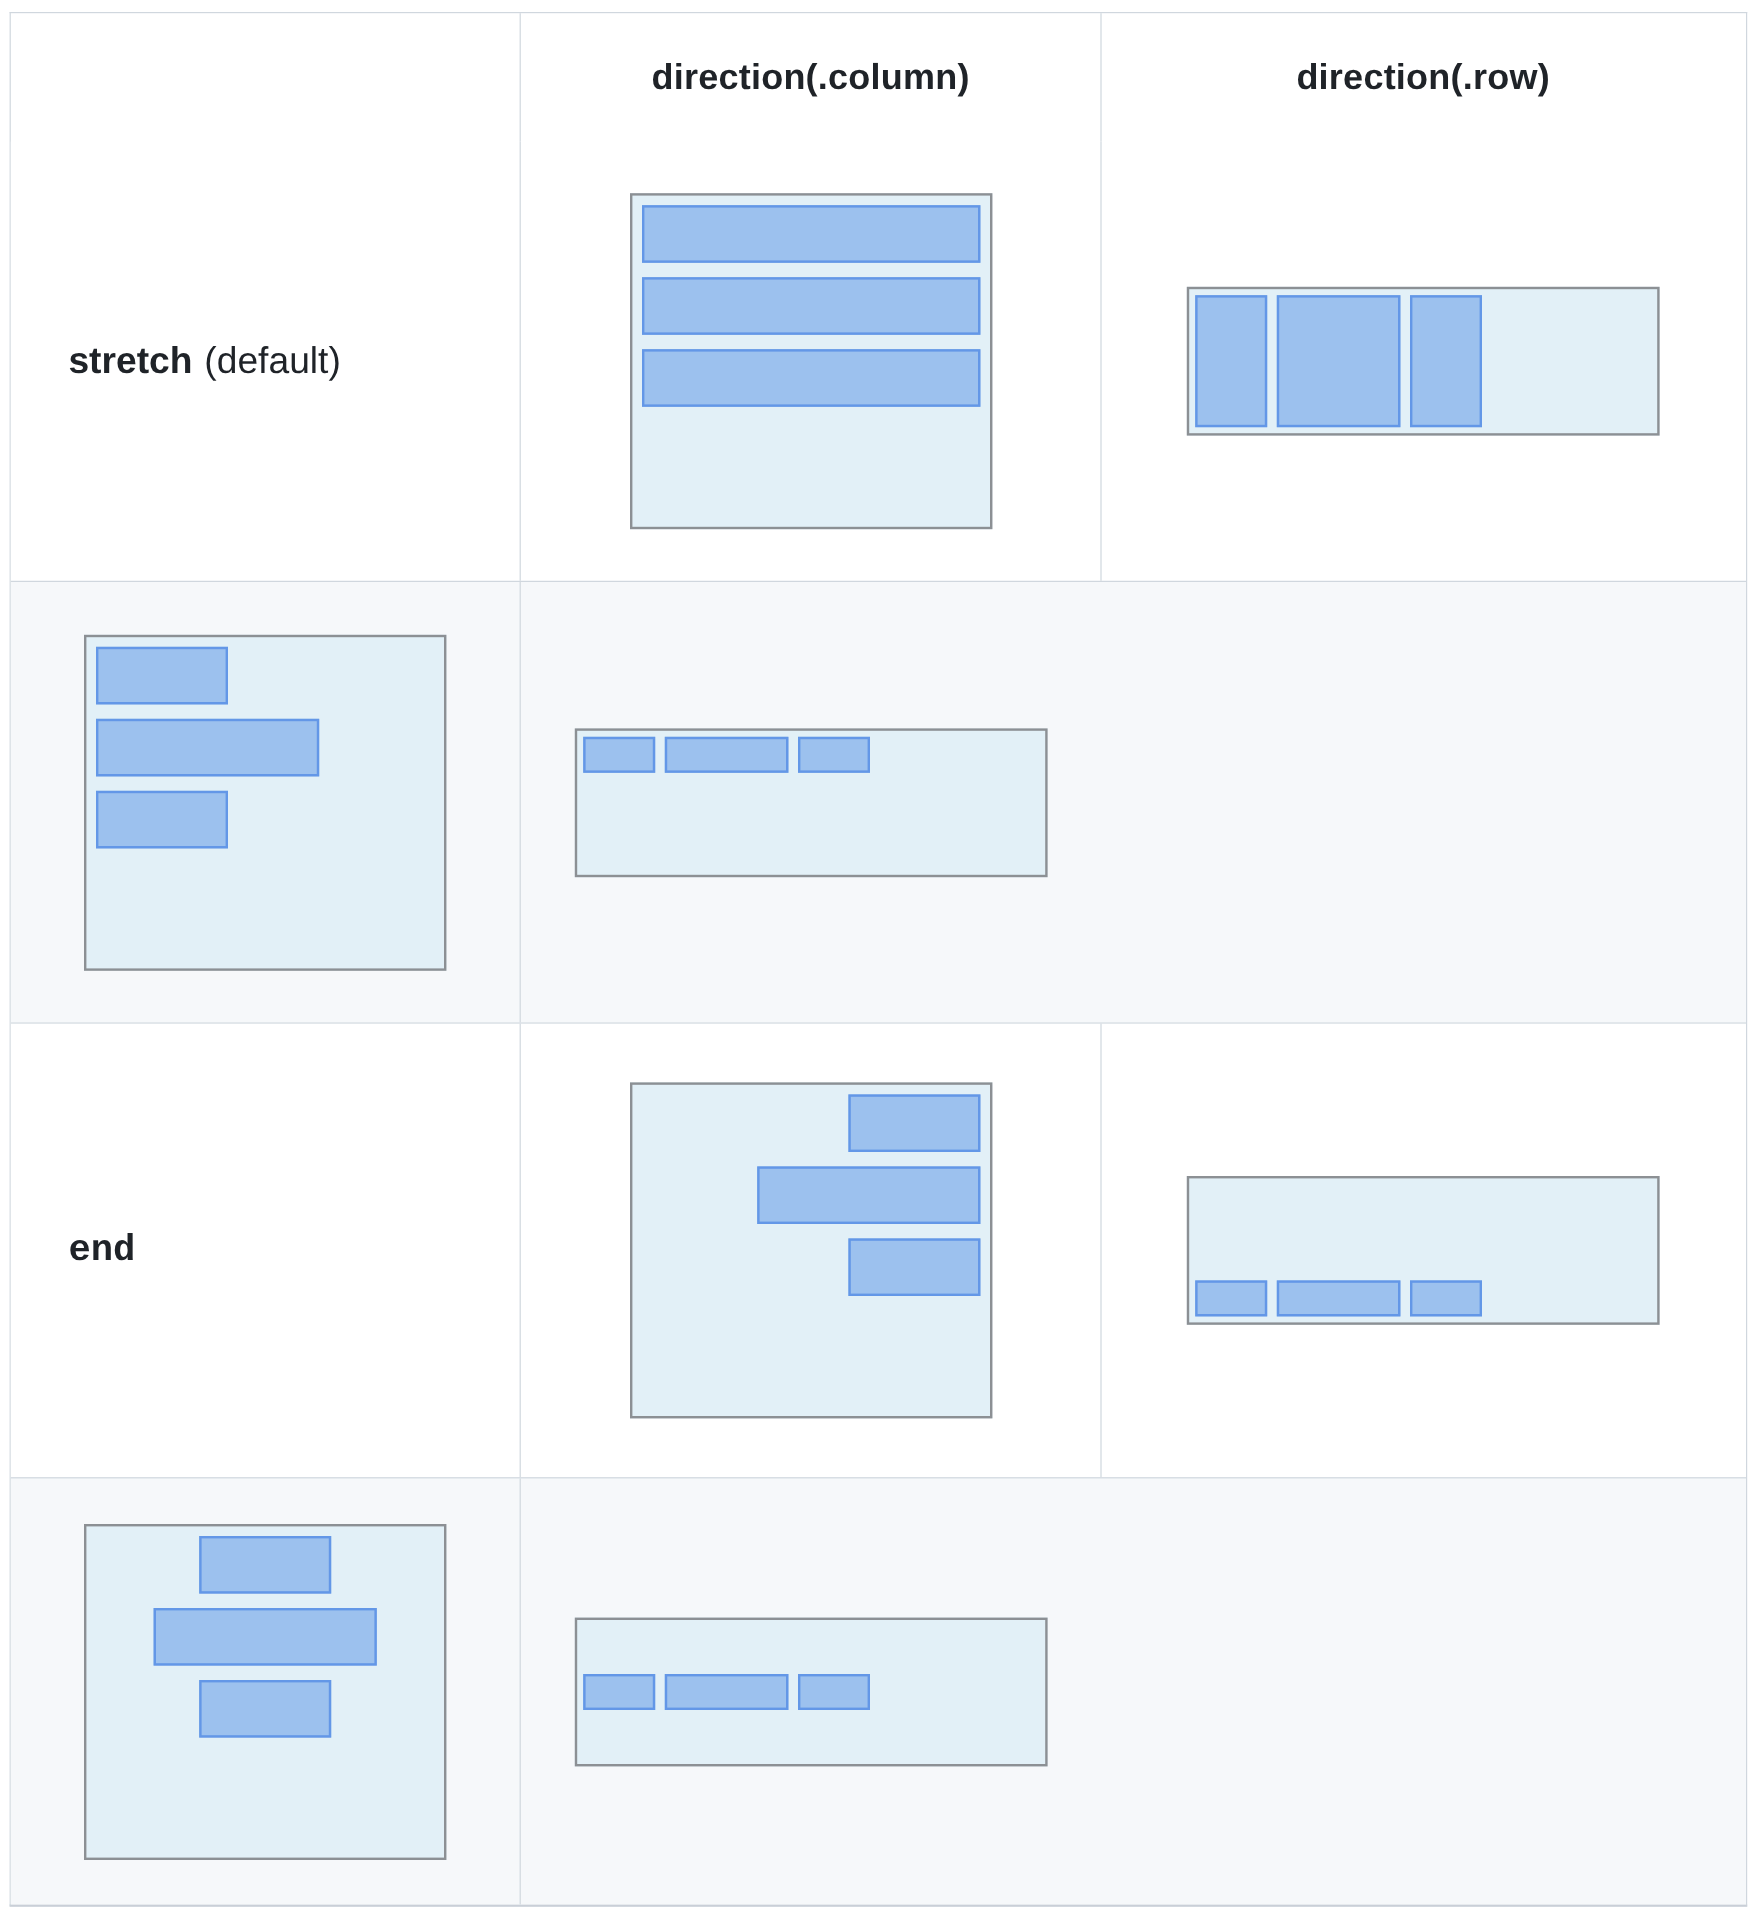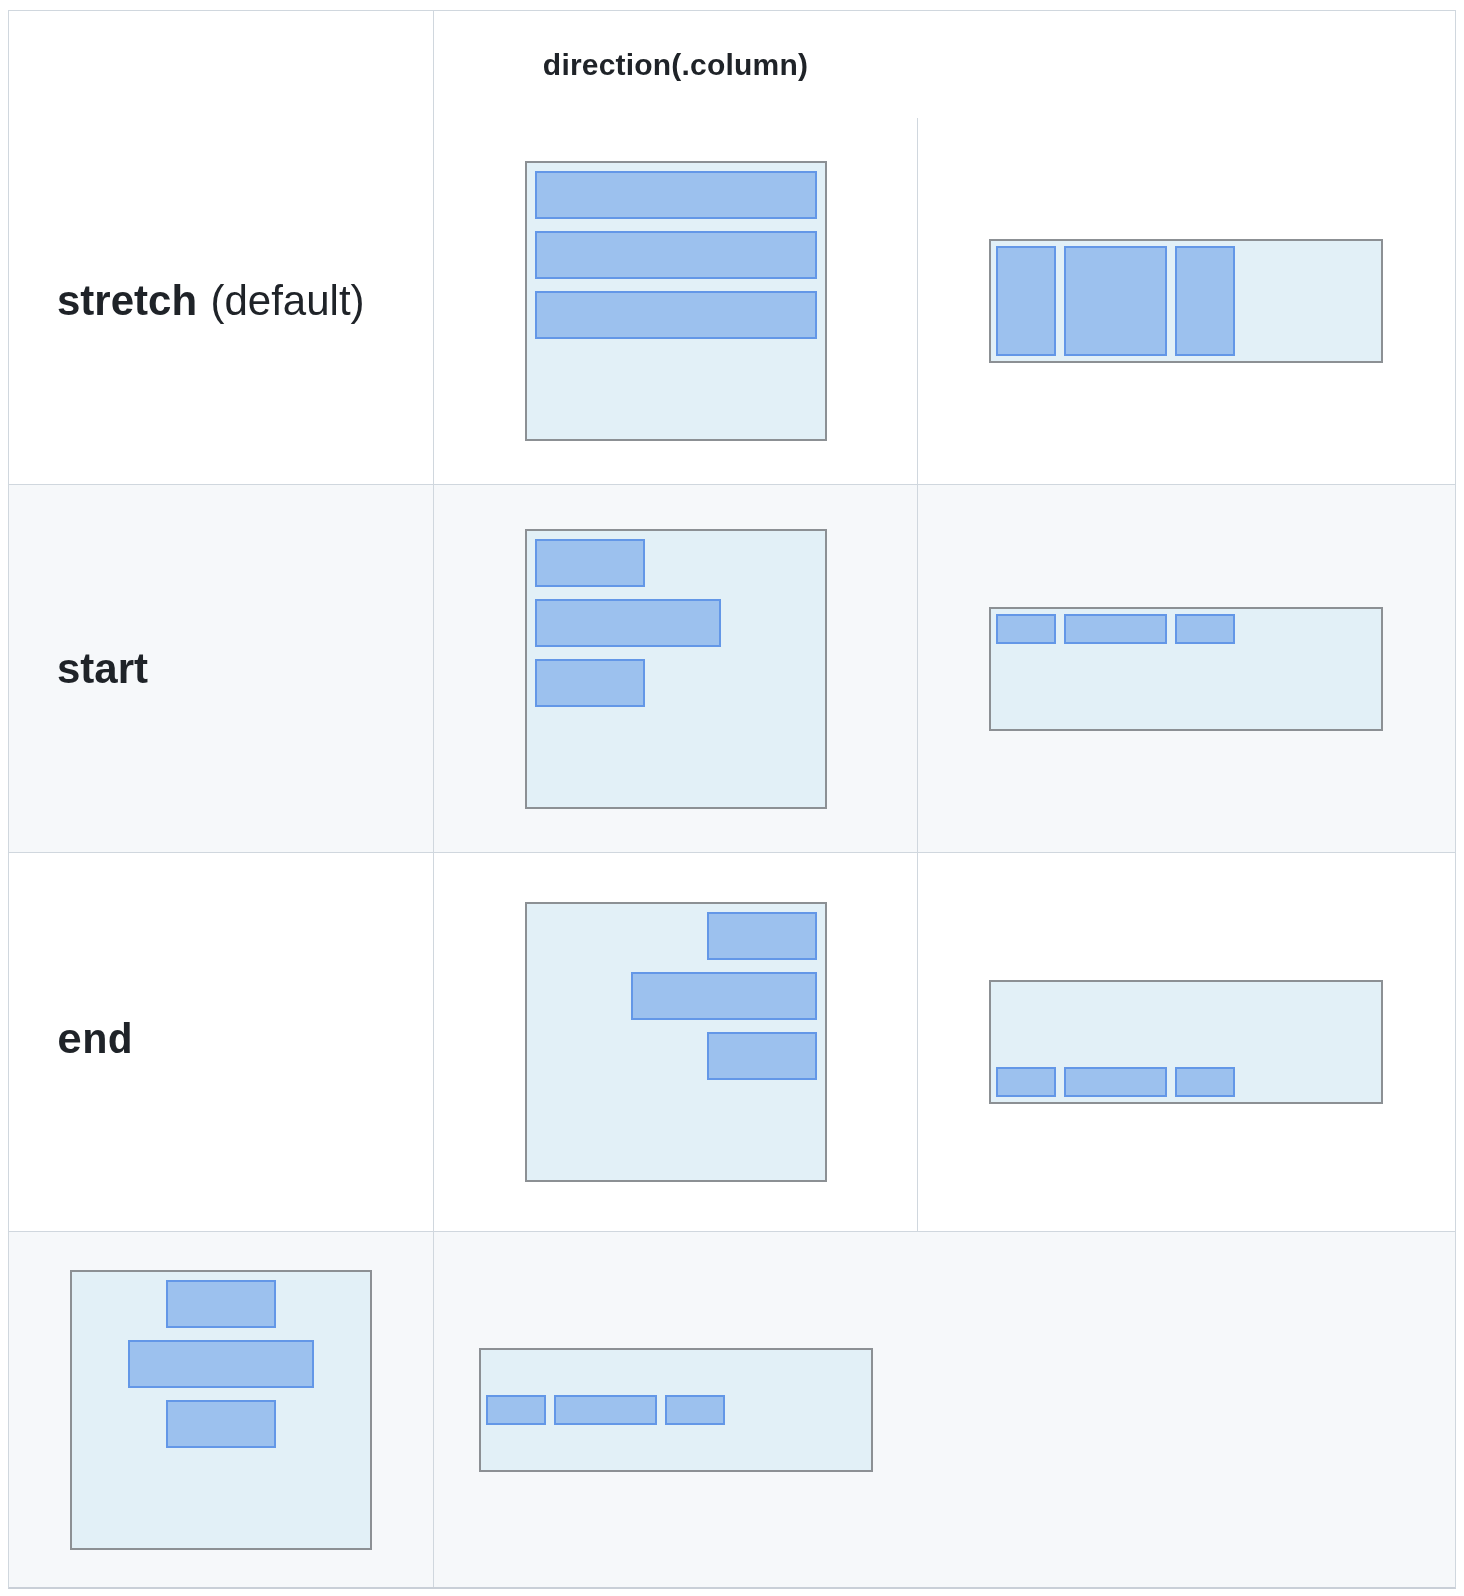--- a/index.html
+++ b/index.html
@@ -40,21 +40,21 @@
   }
   .td + .td, .th + .th { border-left: 1px solid #d0d7de; }
   .th {
     font-weight: bold;
     font-size: 30px;
     letter-spacing: 0.2px;
   }
   .label-cell {
     justify-content: flex-start;
     padding-left: 48px;
-    font-size: 42px;
+    font-size: 31px;
   }
   .label-name { font-weight: bold; }
   .label-suffix { font-weight: normal; }
   .label-suffix:not(:empty) { margin-left: 0.32em; }
 
   
   .diagram {
     background: #e2f0f7;
     border: 2px solid #8c9094;
     display: flex;
@@ -85,20 +85,21 @@
 </style>
 </head>
 <body>
 
 <div class="page">
   <div class="table">
     <div class="thead">
       <div class="tr">
         <div class="th"></div>
         <div class="th">direction(.column)</div>
+        <div class="th">direction(.row)</div>
       </div>
     </div>
     <div class="tbody">
   <div class="tr">
     <div class="td label-cell">
       <span class="label-name">stretch</span>
       <span class="label-suffix">(default)</span>
     </div>
     <div class="td">
       <div class="diagram dir-column align-stretch">
@@ -110,24 +111,20 @@
     <div class="td">
       <div class="diagram dir-row align-stretch">
               <div class="item" style="width: 60px;"></div>
               <div class="item" style="width: 103px;"></div>
               <div class="item" style="width: 60px;"></div>
             </div>
     </div>
   </div>
 
   <div class="tr">
-    <div class="td label-cell">
-      <span class="label-name">start</span>
-      <span class="label-suffix"></span>
-    </div>
     <div class="td">
       <div class="diagram dir-column align-start">
               <div class="item" style="height: 48px; width: 110px;"></div>
               <div class="item" style="height: 48px; width: 186px;"></div>
               <div class="item" style="height: 48px; width: 110px;"></div>
             </div>
     </div>
     <div class="td">
       <div class="diagram dir-row align-start">
               <div class="item" style="width: 60px; height: 30px;"></div>

